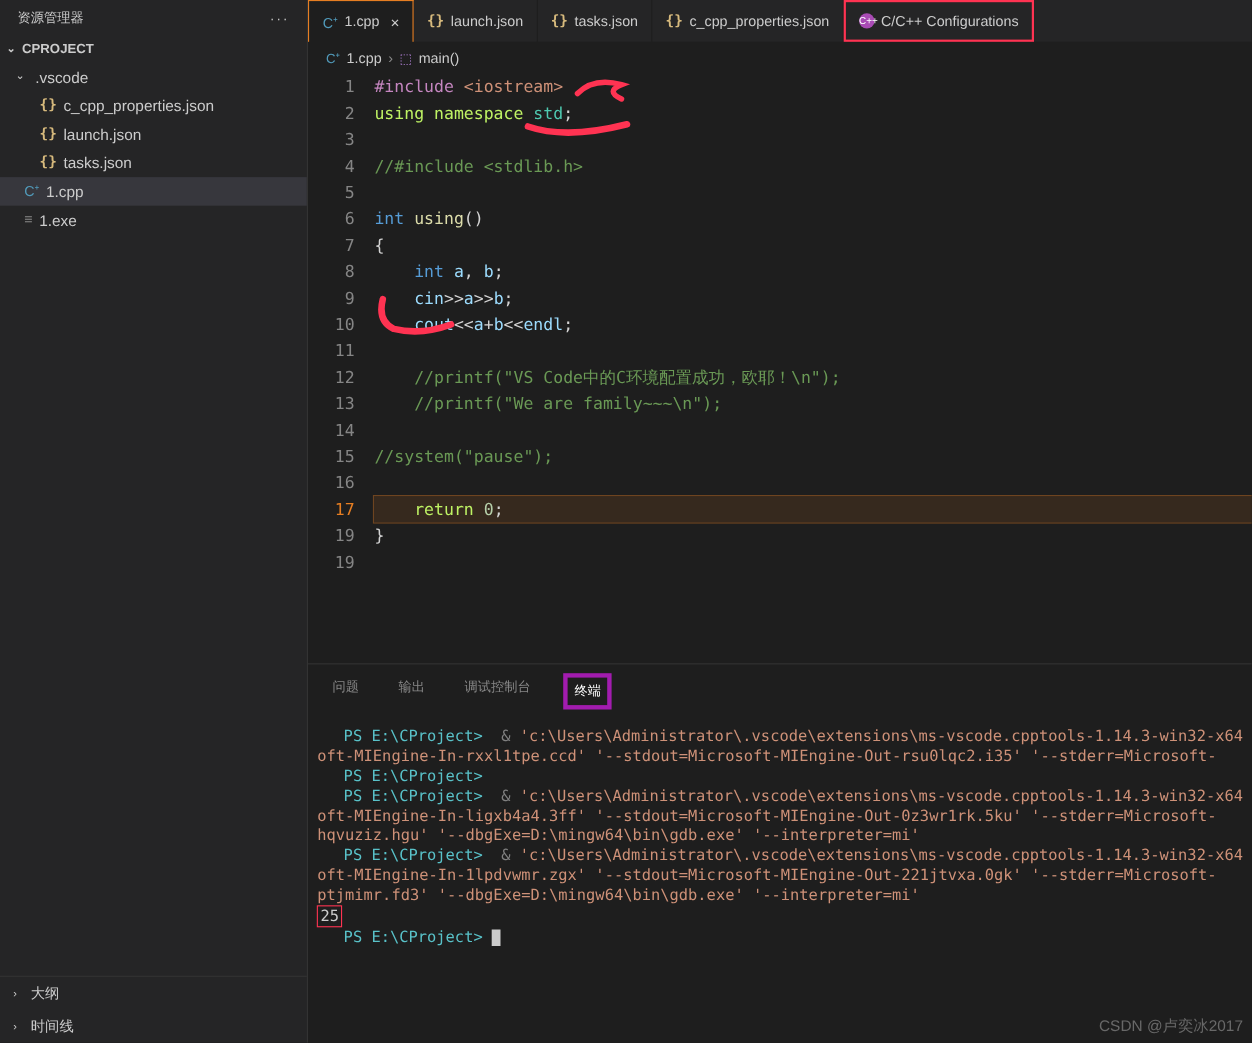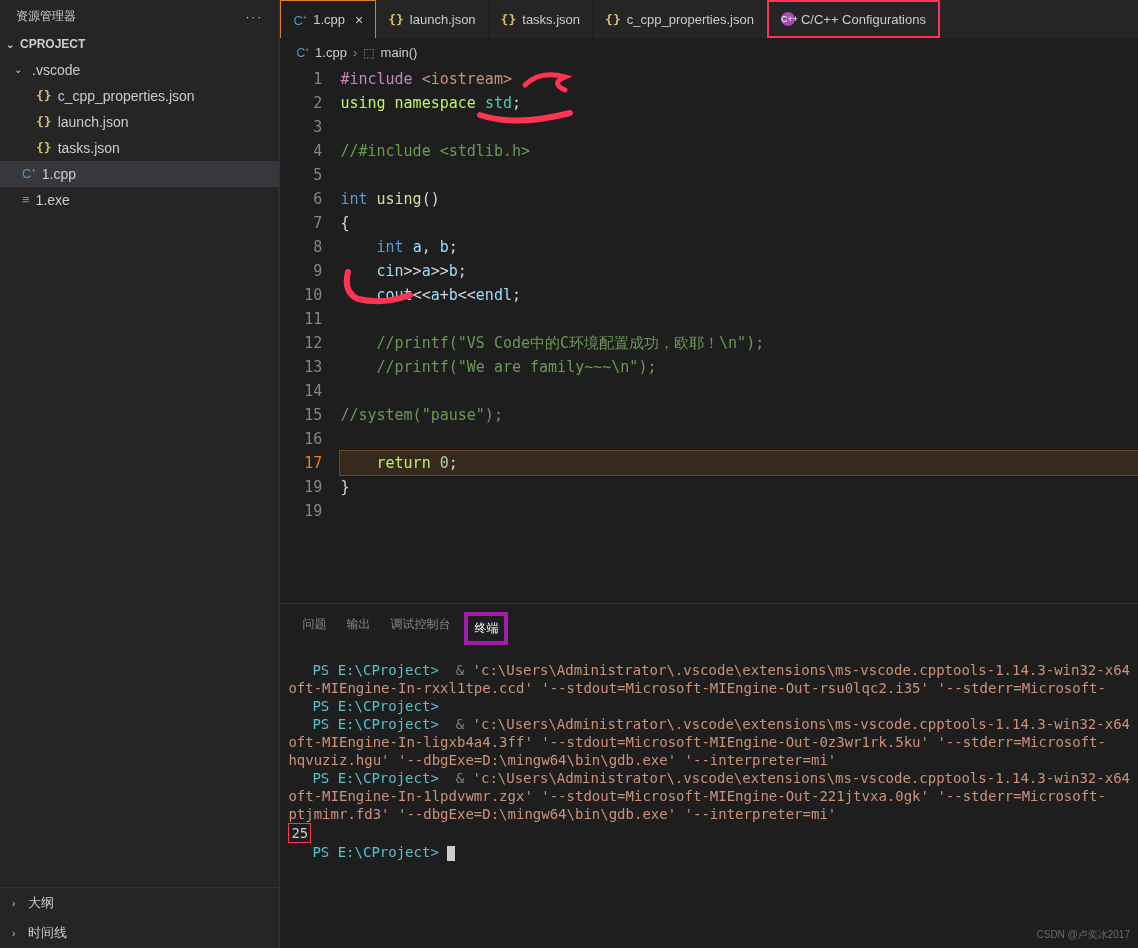--- a/index.html
+++ b/index.html
@@ -43,32 +43,32 @@
 .k-inc { color: #ce9178; }
 .k-kw { color: #bef264; text-align: right; }
 .k-type { color: #569cd6; }
 .k-func { color: #dcdcaa; }
 .k-id { color: #9cdcfe; }
 .k-num { color: #b5cea8; }
 .k-cmt { color: #6a9955; }
 .k-op { color: #d4d4d4; }
 .k-ns { color: #4ec9b0; }
 .panel { height: 345px; border-top: 1px solid #333; display: flex; flex-direction: column; background: #1e1e1e; }
-.panel-tabs { display: flex; gap: 8px; padding: 8px 16px 4px; font-size: 12px; }
+.panel-tabs { display: flex; gap: 24px; padding: 8px 16px 4px; font-size: 12px; }
 .panel-tab { padding: 4px 6px; cursor: pointer; color: #888; }
 .panel-tab.active { color: #fff; border: 4px solid #a21caf; }
 .terminal { flex: 1; font-family: Consolas, monospace; font-size: 14px; padding: 12px 8px 8px 8px; overflow: hidden; line-height: 18px; color: #cccccc; }
 .term-line { white-space: pre; }
 .term-path { color: #59c2c9; margin-left: 24px; }
 .term-amp { color: #808080; }
 .term-str { color: #ce9178; }
 .term-box { display: inline-block; border: 1px solid #ff3352; padding: 0 2px; }
 .cursor-block { display: inline-block; width: 8px; height: 15px; background: #cccccc; vertical-align: middle; }
 .annotation { position: absolute; pointer-events: none; }
-.watermark { position: absolute; right: 8px; bottom: 6px; color: #888; font-size: 10px; opacity: 0.7; }
+.watermark { position: absolute; right: 8px; bottom: 6px; color: #888; font-size: 14px; opacity: 0.7; }
 .cfg-icon { display: inline-block; width: 14px; height: 14px; border-radius: 50%; background: #a94bb5; font-size: 9px; color: #fff; text-align: center; line-height: 14px; }
 </style>
 </head>
 <body>
 
 <div class="container">
   <div class="sidebar">
     <div class="sidebar-header">
       <span>资源管理器</span>
       <span class="dots">···</span>

